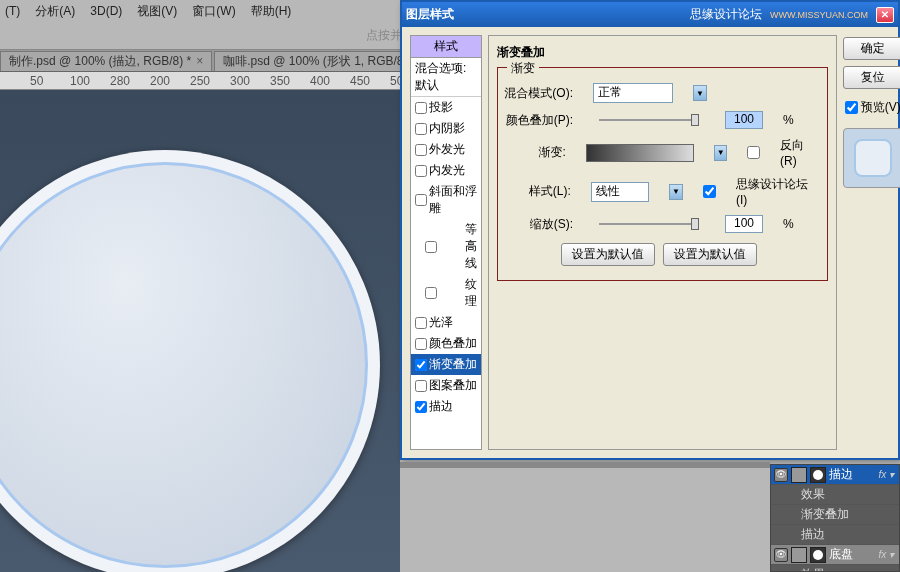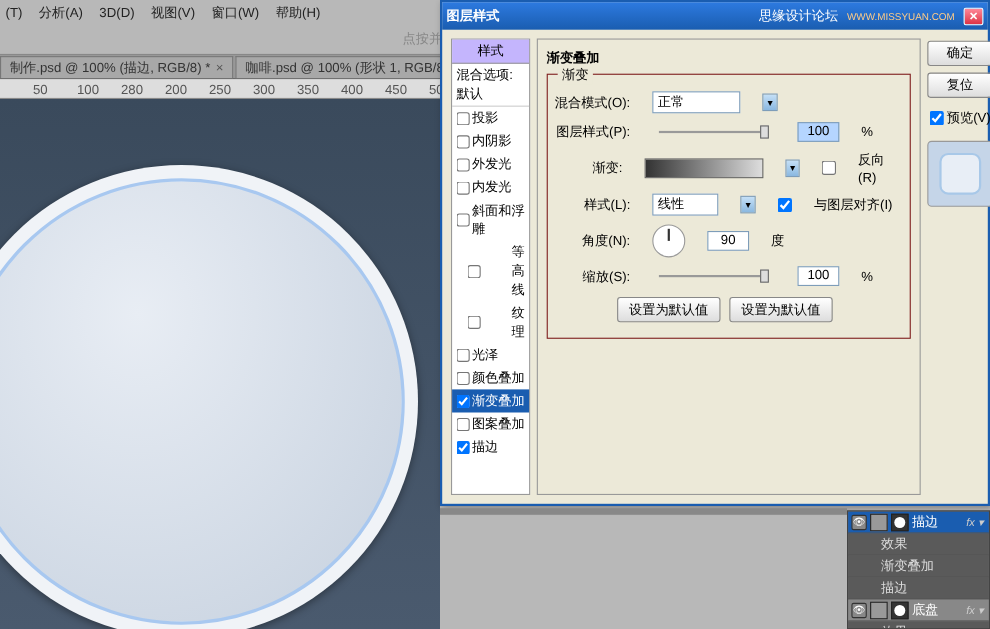--- a/index.html
+++ b/index.html
@@ -184,21 +184,21 @@
 
         <div class="form-row" style="margin-top:-12px">
           <span class="form-label">混合模式(O):</span>
           <div class="select-box">
             <span>正常</span>
           </div>
           <div class="select-arrow">▼</div>
         </div>
 
         <div class="form-row">
-          <span class="form-label">图层样式(P):</span>
+          <span class="form-label">颜色叠加(P):</span>
           <div class="slider-track">
               <div class="slider-thumb" style="left:92px"></div>
             </div>
           <span class="num-input hl">100</span>
           <span>%</span>
         </div>
 
         <div class="form-row">
           <span class="form-label">渐变:</span>
           <div class="gradient-box"></div>
@@ -207,29 +207,23 @@
           <span>反向(R)</span>
         </div>
 
         <div class="form-row">
           <span class="form-label">样式(L):</span>
           <div class="select-box" style="width:60px">
             <span>线性</span>
           </div>
           <div class="select-arrow">▼</div>
           <input type="checkbox" checked="" style="">
-          <span>与图层对齐(I)</span>
-        </div>
-
-        <div class="form-row">
-          <span class="form-label">角度(N):</span>
-          <div class="angle-dial"></div>
-          <span class="num-input">90</span>
-          <span>度</span>
-        </div>
+          <span>思缘设计论坛(I)</span>
+        </div>
+
 
         <div class="form-row">
           <span class="form-label">缩放(S):</span>
           <div class="slider-track">
               <div class="slider-thumb" style="left:92px"></div>
             </div>
           <span class="num-input">100</span>
           <span>%</span>
         </div>
 

